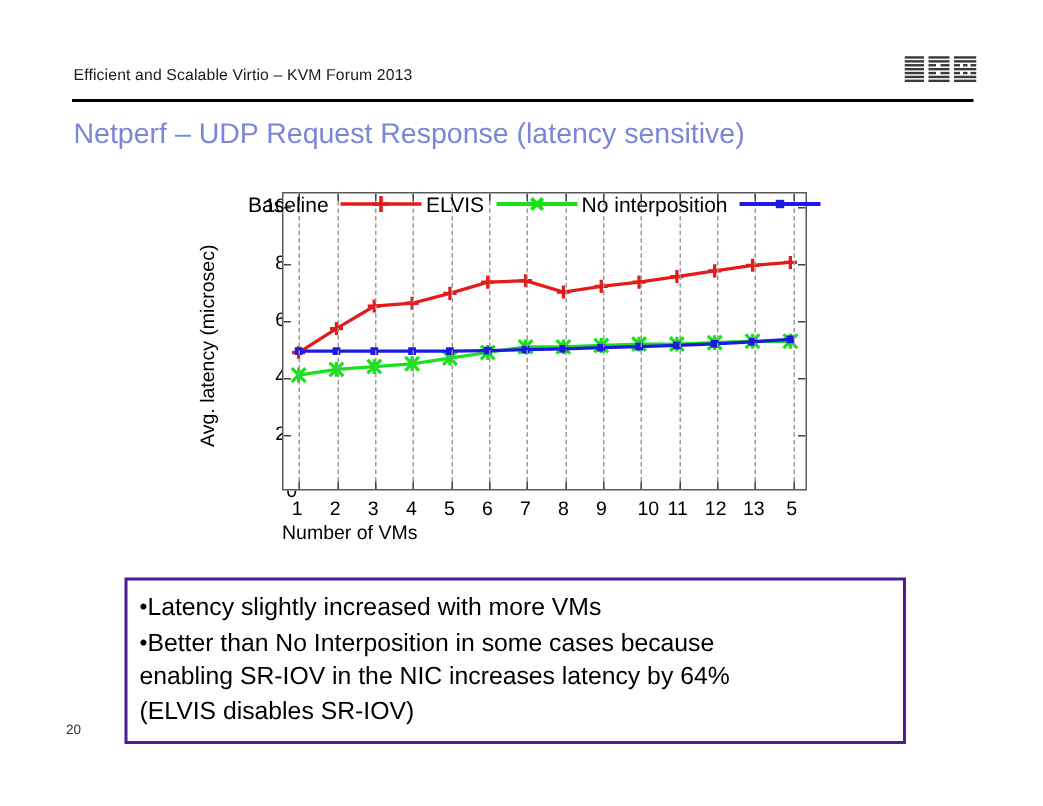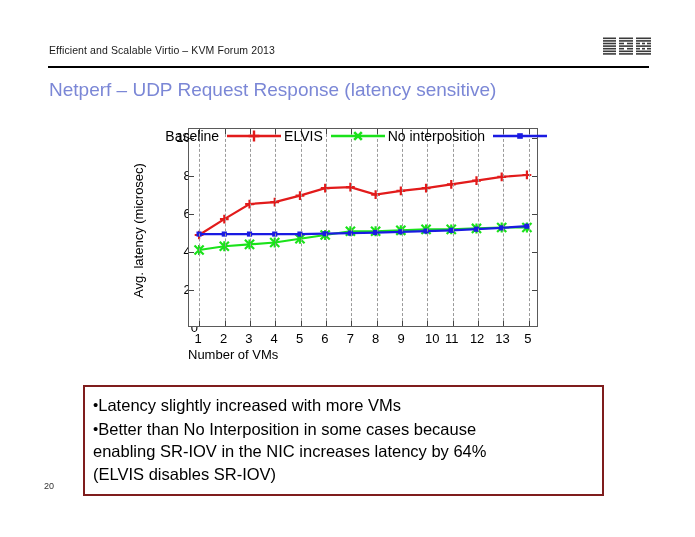--- a/index.html
+++ b/index.html
@@ -175,21 +175,21 @@
     height: 16px;
     display: block;
   }
   
   .bullet-box {
     position: absolute;
     left: 83px;
     top: 385px;
     width: 521px;
     height: 111px;
-    border: 2px solid #7f1d1d;
+    border: 2px solid #4c1d95;
     box-sizing: border-box;
     background: #ffffff;
     padding: 7px 10px 0 8px;
   }
   .bullet-line {
     font-size: 16.5px;
     color: #000;
     line-height: 21.5px;
     margin: 0 0 1px 0;
   }

